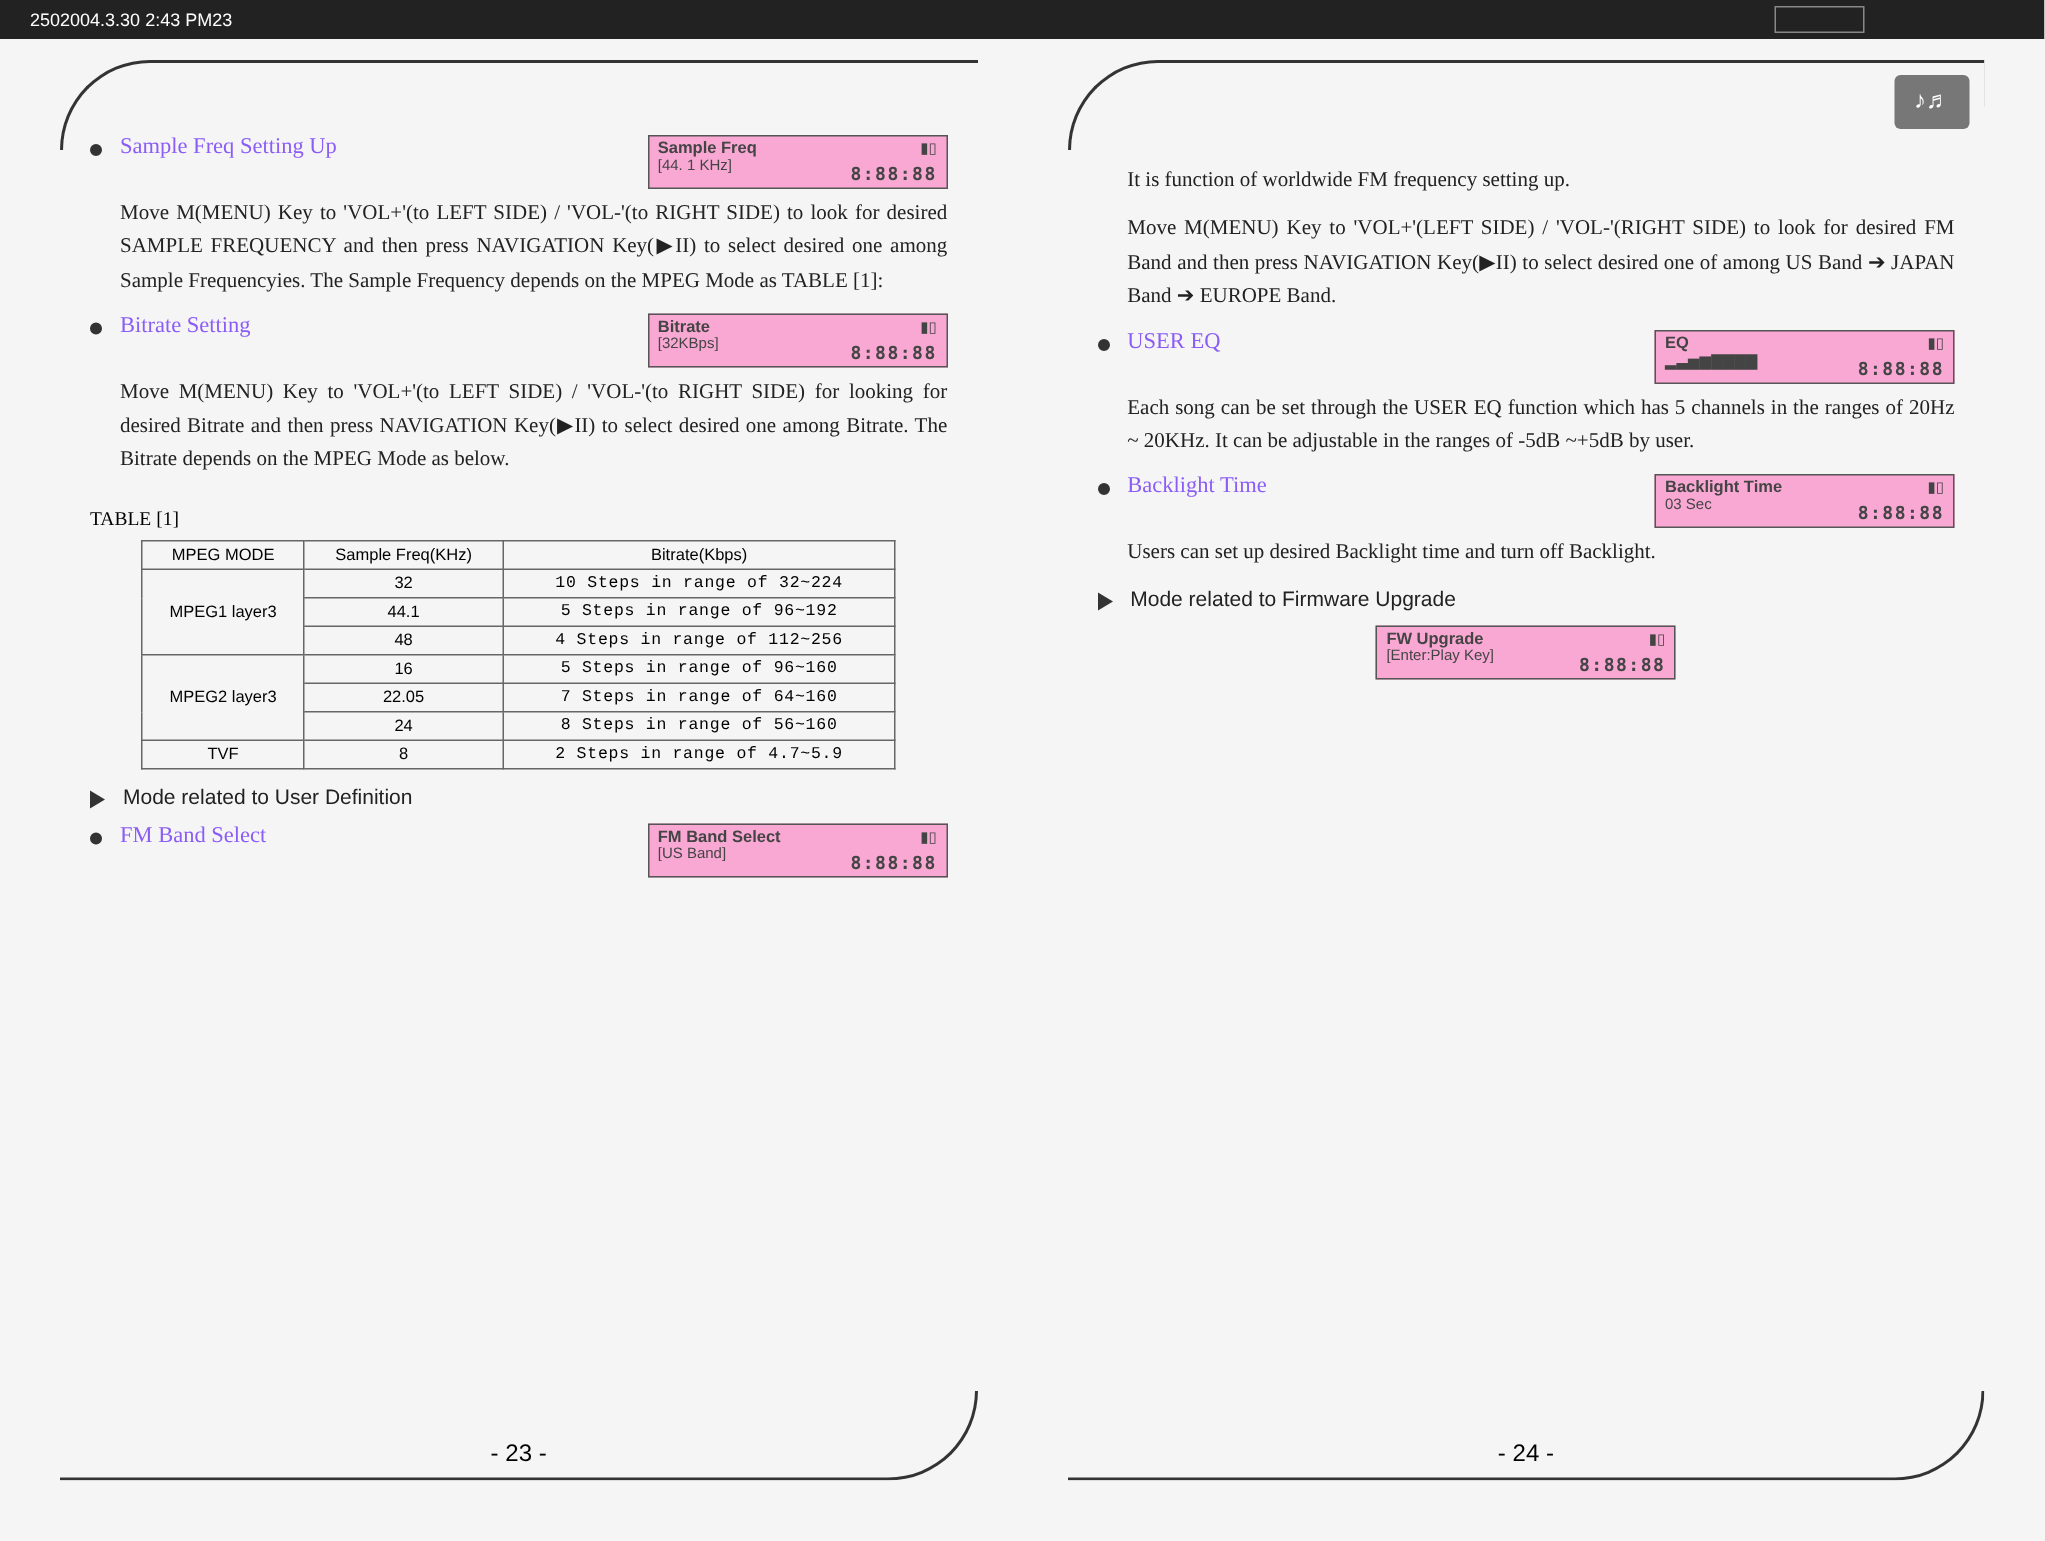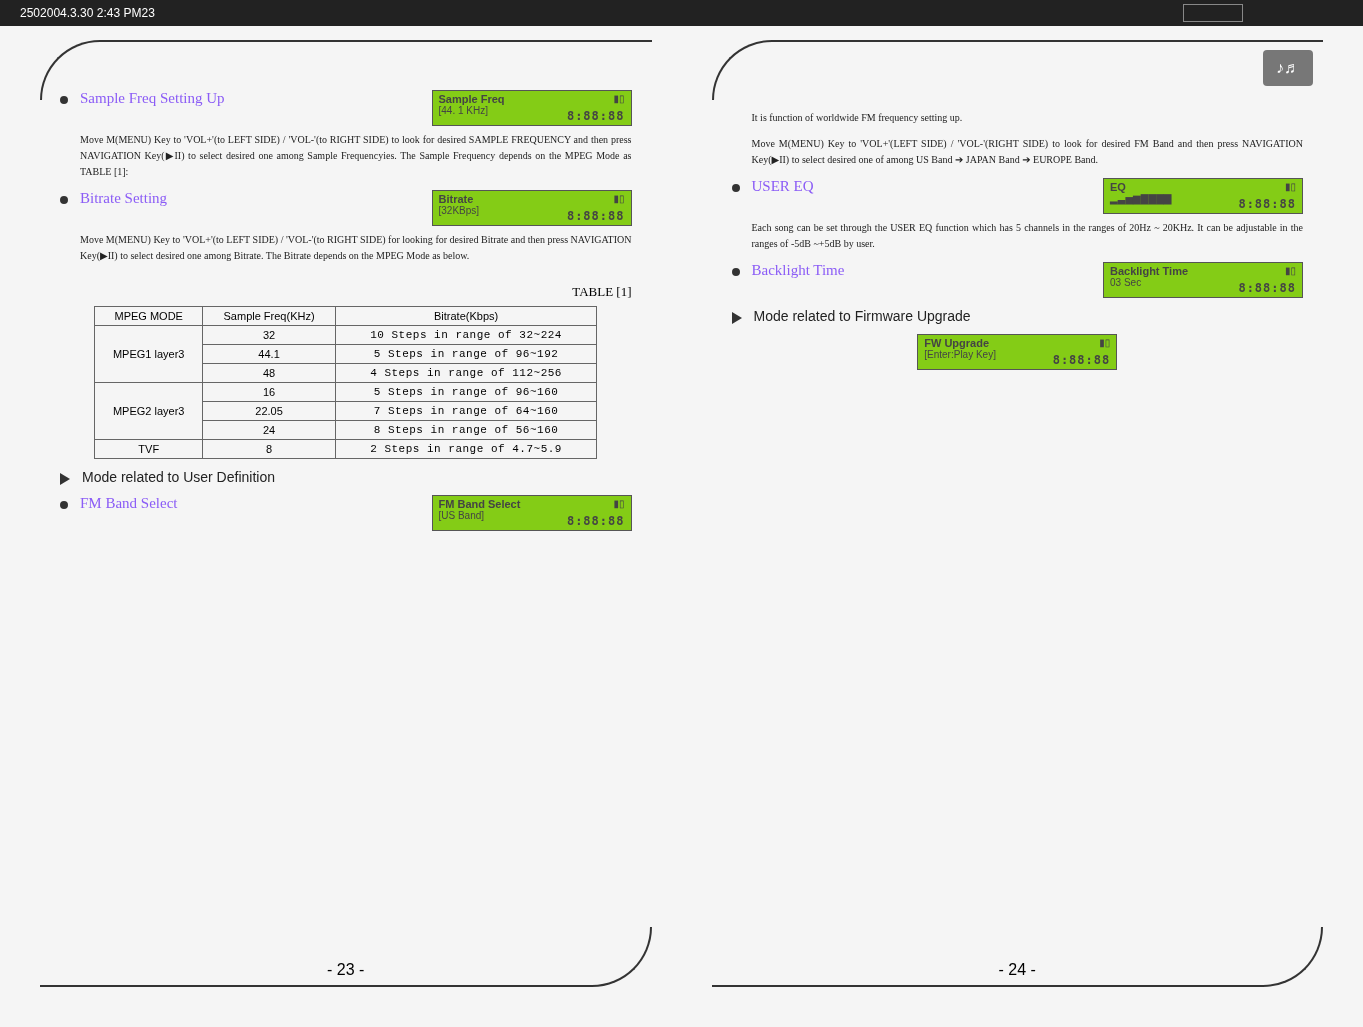--- a/index.html
+++ b/index.html
@@ -109,21 +109,21 @@
     color: #8b5cf6;
   }
   .section-heading {
     font-family: Arial, sans-serif;
     font-weight: normal;
     font-size: 14px;
     color: #222;
   }
   .lcd {
     border: 1px solid #555;
-    background: #84cc16;
+    background: #f9a8d4;
     font-family: Arial, sans-serif;
     font-size: 11px;
     width: 200px;
     height: 36px;
     padding: 2px 6px;
     color: #444;
     position: relative;
     flex-shrink: 0;
     margin-left: auto;
   }
@@ -138,21 +138,21 @@
     letter-spacing: 1px;
     font-weight: bold;
   }
   .lcd .batt {
     position: absolute;
     right: 6px;
     top: 2px;
     font-size: 10px;
   }
   .body-text {
-    font-size: 10px;
+    font-size: 14px;
     line-height: 1.6;
     color: #222;
     margin: 6px 0 10px 20px;
     text-align: justify;
   }
   table.data {
     border-collapse: collapse;
     font-family: Arial, sans-serif;
     font-size: 11px;
     margin: 6px auto 4px auto;
@@ -164,21 +164,21 @@
     padding: 3px 6px;
     text-align: center;
     font-weight: normal;
   }
   table.data td.mono {
     font-family: 'Courier New', monospace;
     letter-spacing: 0.5px;
   }
   .table-title {
     font-size: 13px;
-    text-align: right;
+    text-align: left;
     margin-top: 20px;
   }
   .page-num {
     text-align: center;
     font-size: 16px;
     position: absolute;
     bottom: 8px;
     width: 100%;
     left: 0;
     font-family: Arial, sans-serif;
@@ -307,20 +307,21 @@
     <div class="section-row">
       <span class="bullet-dot"></span>
       <span class="section-label">Backlight Time</span>
       <div class="lcd">
         <div class="l1">Backlight Time</div>
         <div class="l2">03 Sec</div>
         <div class="batt">▮▯</div>
         <div class="clock">8:88:88</div>
       </div>
     </div>
+    <p class="body-text">Users can set up desired Backlight time and turn off Backlight.</p>
 
     <div class="section-row">
       <span class="bullet-tri"></span>
       <span class="section-heading">Mode related to Firmware Upgrade</span>
     </div>
 
     <div class="section-row" style="justify-content:center">
       <div class="lcd" style="margin-left:0">
         <div class="l1">FW Upgrade</div>
         <div class="l2">[Enter:Play Key]</div>

